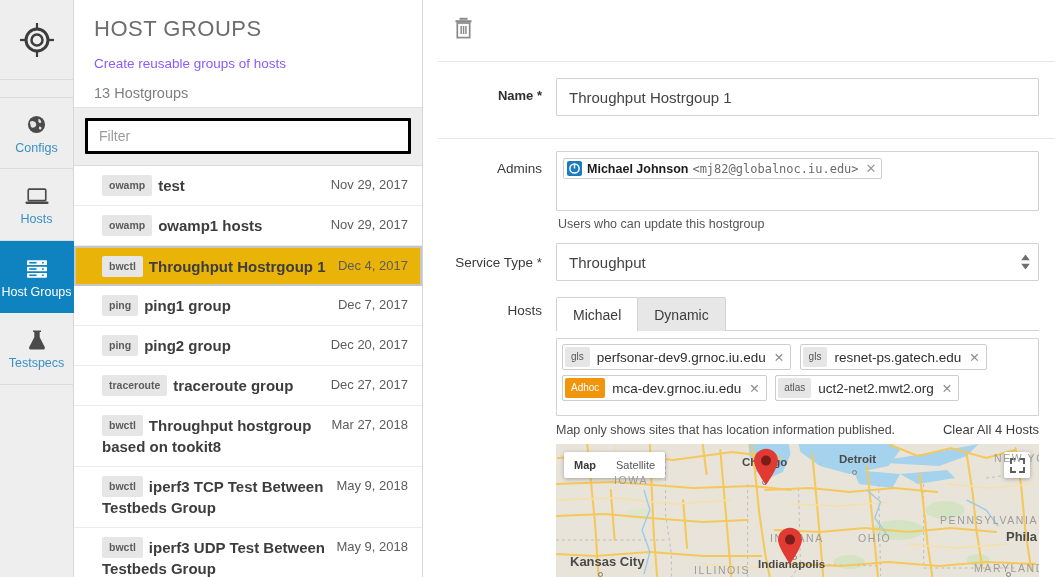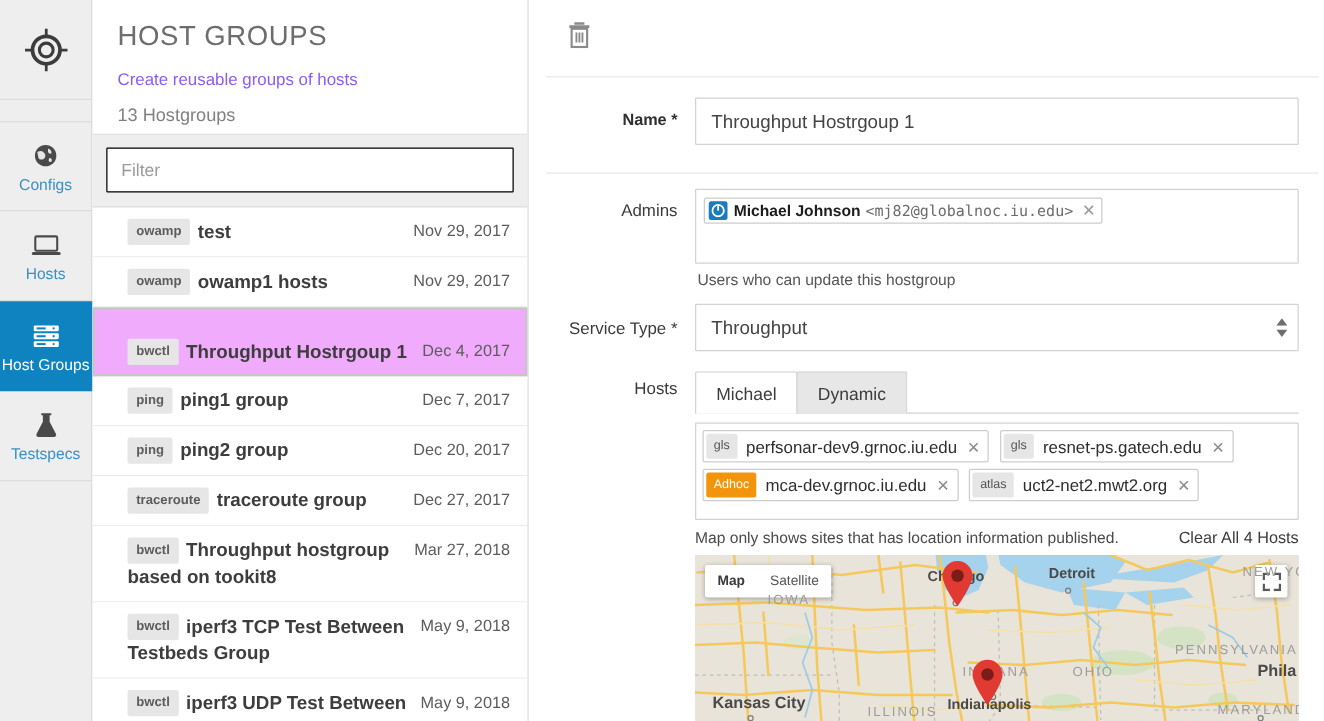--- a/index.html
+++ b/index.html
@@ -53,39 +53,39 @@
     font-weight: 400; margin: 0 0 14px 0;
   }
   .lp-sub { font-size: 13.5px; color: #8b5cf6; margin-bottom: 14px; }
   .lp-count { font-size: 14.5px; color: #808080; }
   .lp-filterwrap {
     background: #eeeeee; padding: 10px 11px 11px 11px;
     border-top: 1px solid #e2e2e2; border-bottom: 1px solid #dcdcdc;
   }
   .lp-filter {
     width: 100%; height: 36px;
-    border: 1px solid #000000; background: #ffffff;
+    border: 3px solid #000000; background: #ffffff;
     font-size: 14px; color: #0369a1; padding: 0 11px;
     font-family: "Liberation Sans", sans-serif;
     border-radius: 1px; outline: none;
   }
   .lp-filter::placeholder { color: #9b9b9b; }
   .lp-list { flex: 1; overflow: hidden; }
   .lp-row {
     display: flex; align-items: flex-start;
     padding: 9px 14px 9px 28px;
     border-bottom: 1px solid #ececec;
     cursor: pointer; position: relative;
     background: #ffffff;
   }
   .lp-row.selected {
     border: 2px solid #c6c6c6;
     border-left: 2px solid #c6c6c6;
-    padding: 23px 12px 7px 26px;
-    background: #f0abfc;
+    padding: 8px 12px 7px 26px;
+    background: #eab308;
     z-index: 2;
   }
   .lp-row-main { flex: 1; min-width: 0; display:block;font-weight:bold; }
   .badge {
     display: inline-block; vertical-align: middle;
     background: #e6e6e6; color: #5c5c5c;
     font-size: 10.5px; line-height: 1;
     padding: 5px 7px; border-radius: 2px;
     margin-right: 6px;
   }

